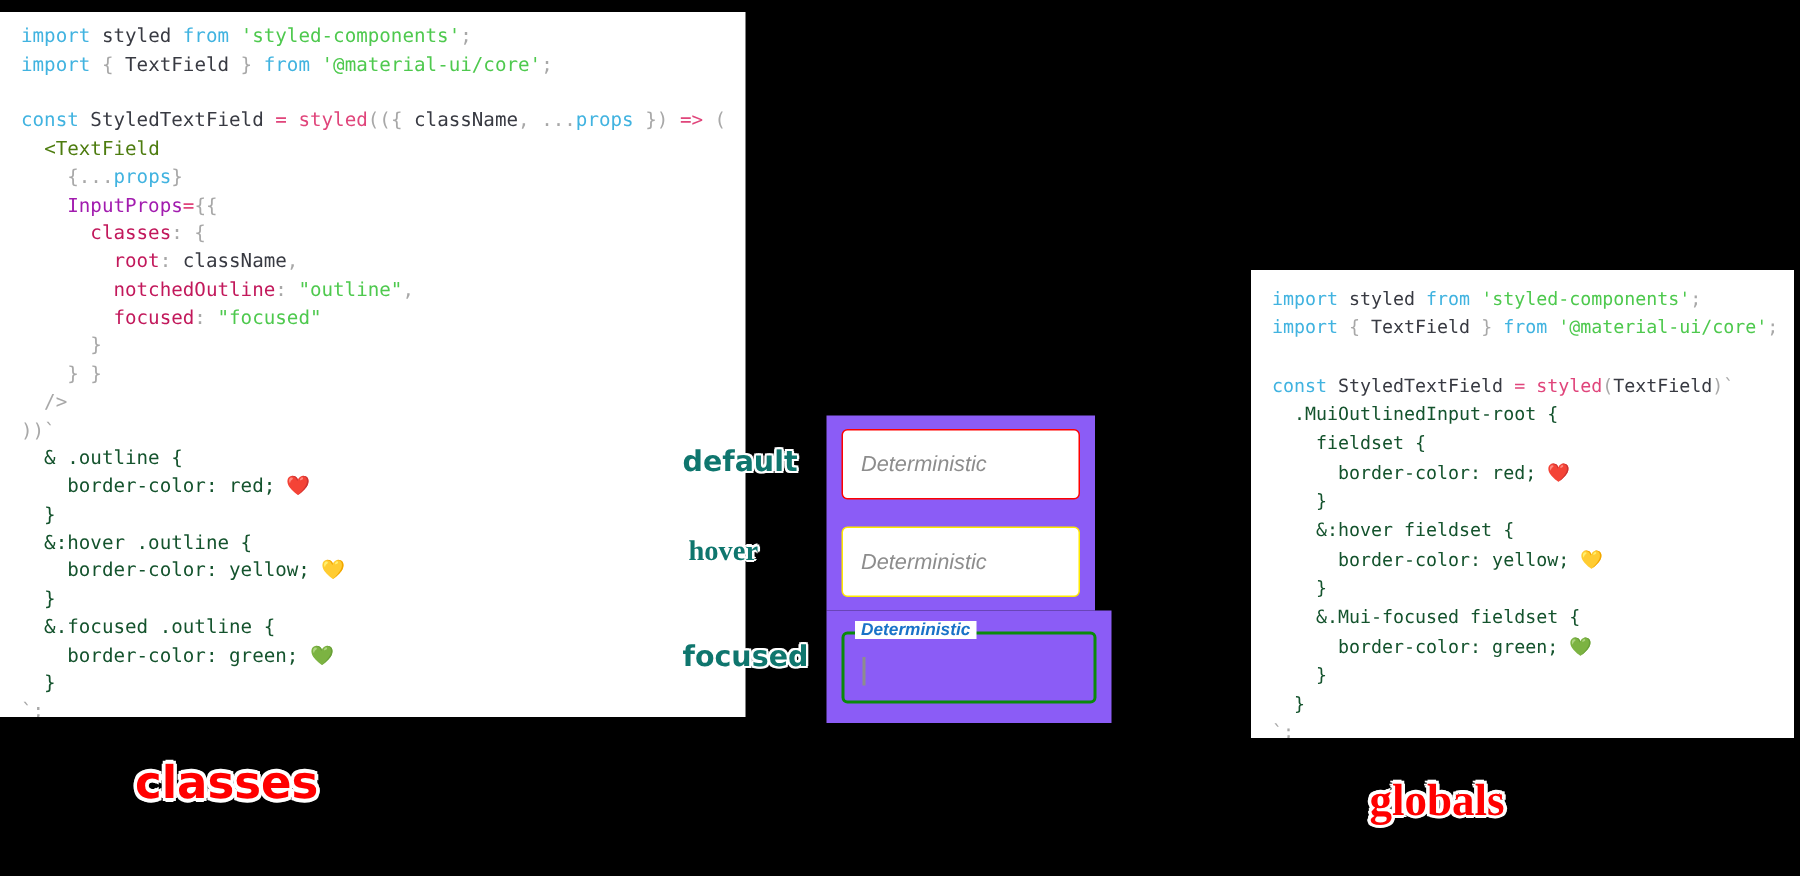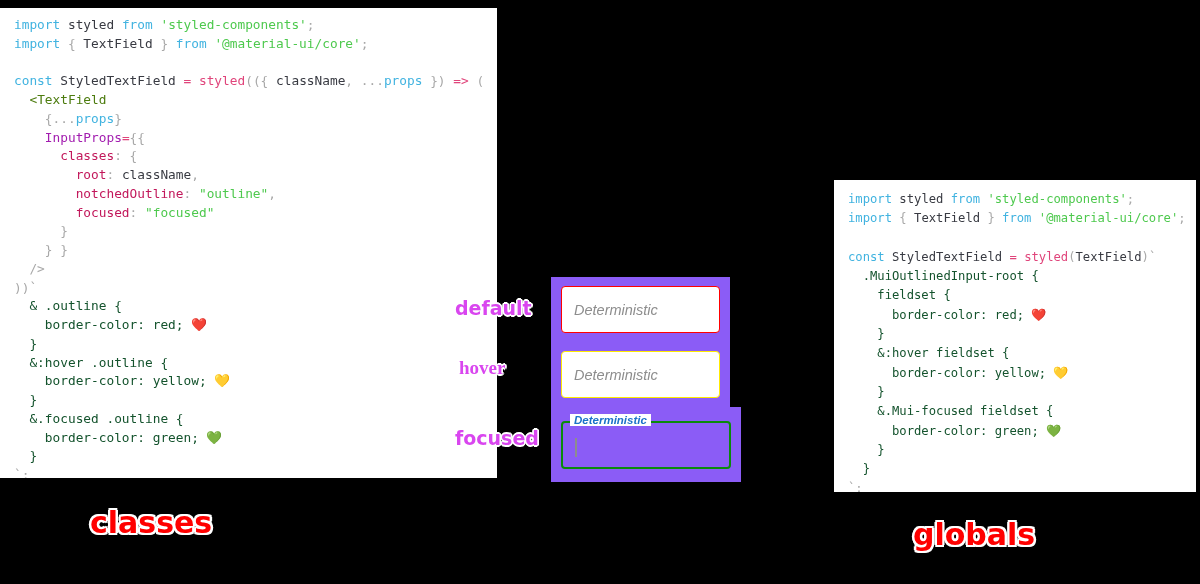--- a/index.html
+++ b/index.html
@@ -132,21 +132,21 @@
     left: 14px;
     top: 22px;
     width: 2px;
     height: 19px;
     background: #8d8d8d;
   }
 
   
   .state-label {
     position: absolute;
-    color: #d946ef;
+    color: #0f766e;
     font-family: "DejaVu Sans", sans-serif;
     font-weight: bold;
     font-size: 19px;
     text-shadow:
        1.6px 0 0 #fff, -1.6px 0 0 #fff, 0 1.6px 0 #fff, 0 -1.6px 0 #fff,
        1.2px 1.2px 0 #fff, -1.2px 1.2px 0 #fff, 1.2px -1.2px 0 #fff, -1.2px -1.2px 0 #fff;
     white-space: nowrap;
   }
   #state-default { left: 455px; top: 297px; }
   #state-hover   { left: 459px; top: 357px; font-family: Liberation Serif, serif; }
@@ -158,21 +158,21 @@
     color: #ff0000;
     font-family: "DejaVu Sans", sans-serif;
     font-weight: bold;
     font-size: 30px;
     text-shadow:
        2.4px 0 0 #fff, -2.4px 0 0 #fff, 0 2.4px 0 #fff, 0 -2.4px 0 #fff,
        1.8px 1.8px 0 #fff, -1.8px 1.8px 0 #fff, 1.8px -1.8px 0 #fff, -1.8px -1.8px 0 #fff;
     white-space: nowrap;
   }
   #caption-classes { left: 90px;  top: 505px; }
-  #caption-globals { left: 913px; top: 517px; }
+  #caption-globals { left: 913px; top: 517px; font-family: Liberation Serif, serif; }
 </style>
 </head>
 <body>
 
 <div class="code-panel" id="panel-classes">
   <div class="code-block"><span class="code-line"><span class="t-kw">import</span><span class="t-plain"> styled </span><span class="t-kw">from</span><span class="t-plain"> </span><span class="t-str">'styled-components'</span><span class="t-punc">;</span></span><span class="code-line"><span class="t-kw">import</span><span class="t-punc"> { </span><span class="t-plain">TextField</span><span class="t-punc"> } </span><span class="t-kw">from</span><span class="t-plain"> </span><span class="t-str">'@material-ui/core'</span><span class="t-punc">;</span></span><span class="code-line">&nbsp;</span><span class="code-line"><span class="t-kw">const</span><span class="t-plain"> StyledTextField </span><span class="t-op">=</span><span class="t-plain"> </span><span class="t-fn">styled</span><span class="t-punc">(({ </span><span class="t-plain">className</span><span class="t-punc">, </span><span class="t-punc">...</span><span class="t-var">props</span><span class="t-punc"> }) </span><span class="t-op">=&gt;</span><span class="t-punc"> (</span></span><span class="code-line"><span class="t-plain">  </span><span class="t-tag">&lt;TextField</span></span><span class="code-line"><span class="t-punc">    {...</span><span class="t-var">props</span><span class="t-punc">}</span></span><span class="code-line"><span class="t-attr">    InputProps</span><span class="t-op">=</span><span class="t-punc">{{</span></span><span class="code-line"><span class="t-prop">      classes</span><span class="t-punc">: {</span></span><span class="code-line"><span class="t-prop">        root</span><span class="t-punc">: </span><span class="t-plain">className</span><span class="t-punc">,</span></span><span class="code-line"><span class="t-prop">        notchedOutline</span><span class="t-punc">: </span><span class="t-str">"outline"</span><span class="t-punc">,</span></span><span class="code-line"><span class="t-prop">        focused</span><span class="t-punc">: </span><span class="t-str">"focused"</span></span><span class="code-line"><span class="t-punc">      }</span></span><span class="code-line"><span class="t-punc">    } }</span></span><span class="code-line"><span class="t-punc">  /&gt;</span></span><span class="code-line"><span class="t-punc">))`</span></span><span class="code-line"><span class="t-css">  &amp; .outline {</span></span><span class="code-line"><span class="t-css">    border-color: red; </span><span class="t-emoji">❤️</span></span><span class="code-line"><span class="t-css">  }</span></span><span class="code-line"><span class="t-css">  &amp;:hover .outline {</span></span><span class="code-line"><span class="t-css">    border-color: yellow; </span><span class="t-emoji">💛</span></span><span class="code-line"><span class="t-css">  }</span></span><span class="code-line"><span class="t-css">  &amp;.focused .outline {</span></span><span class="code-line"><span class="t-css">    border-color: green; </span><span class="t-emoji">💚</span></span><span class="code-line"><span class="t-css">  }</span></span><span class="code-line"><span class="t-punc">`;</span></span></div>
 </div>
 
 <div id="demo-column">
 

